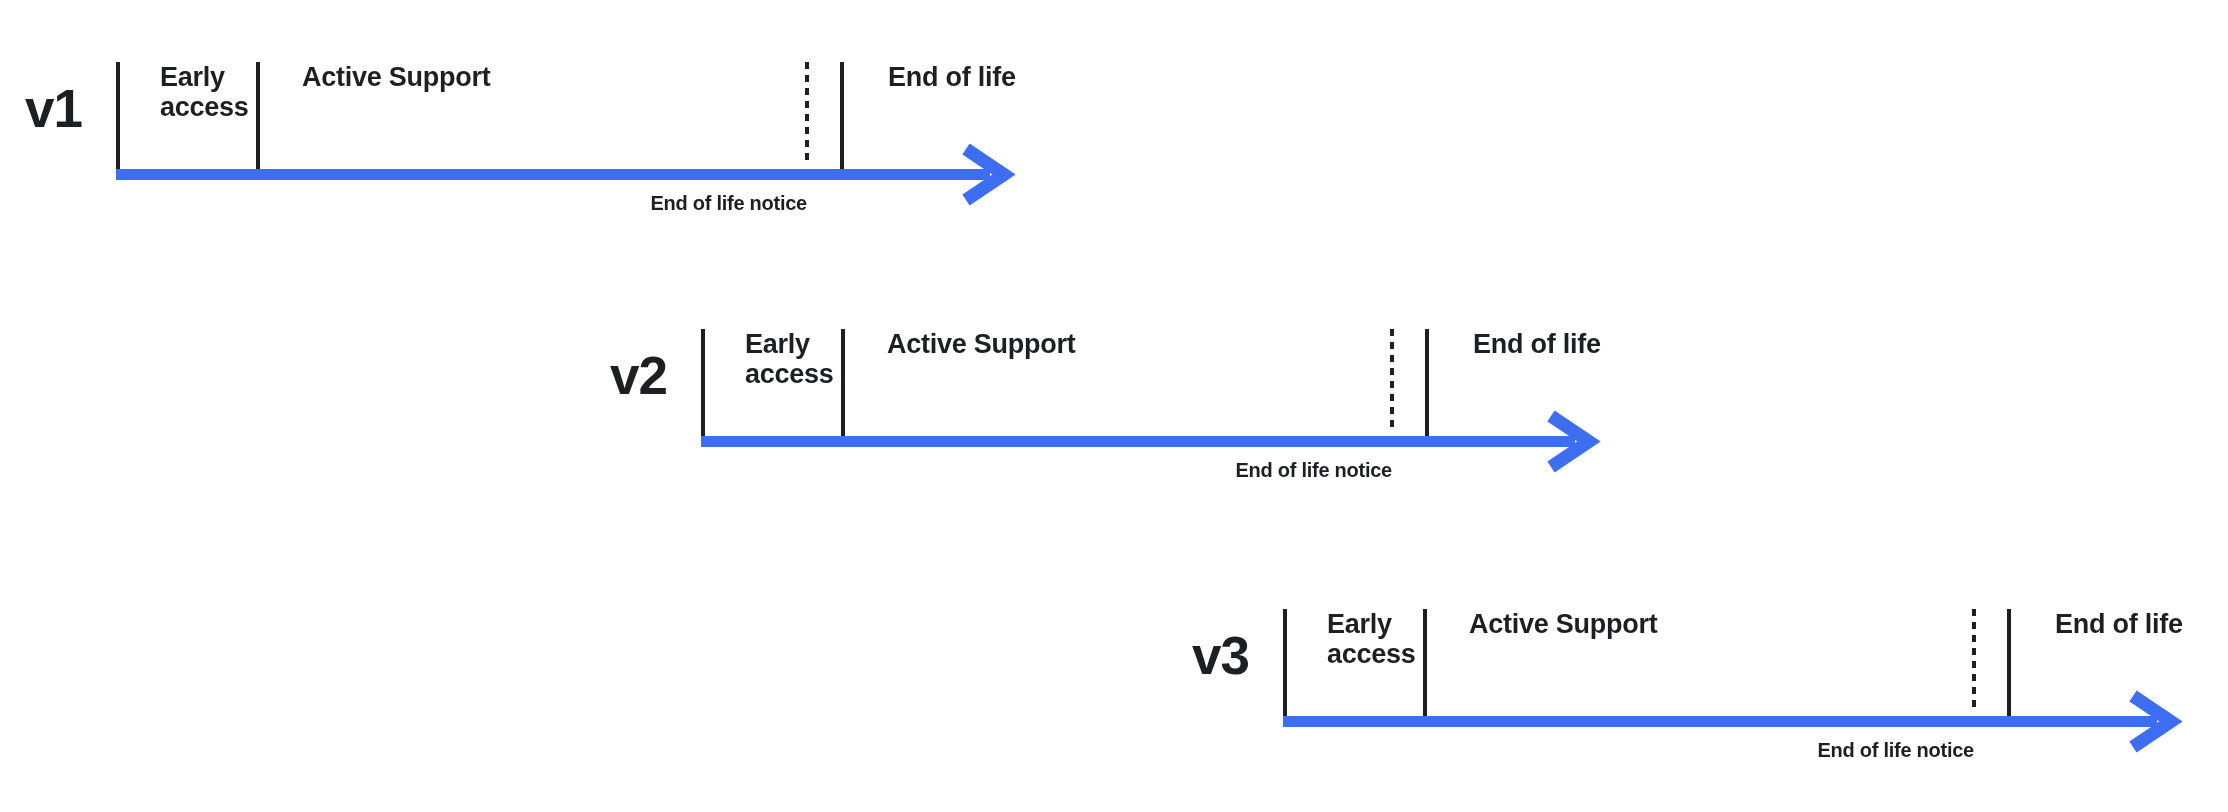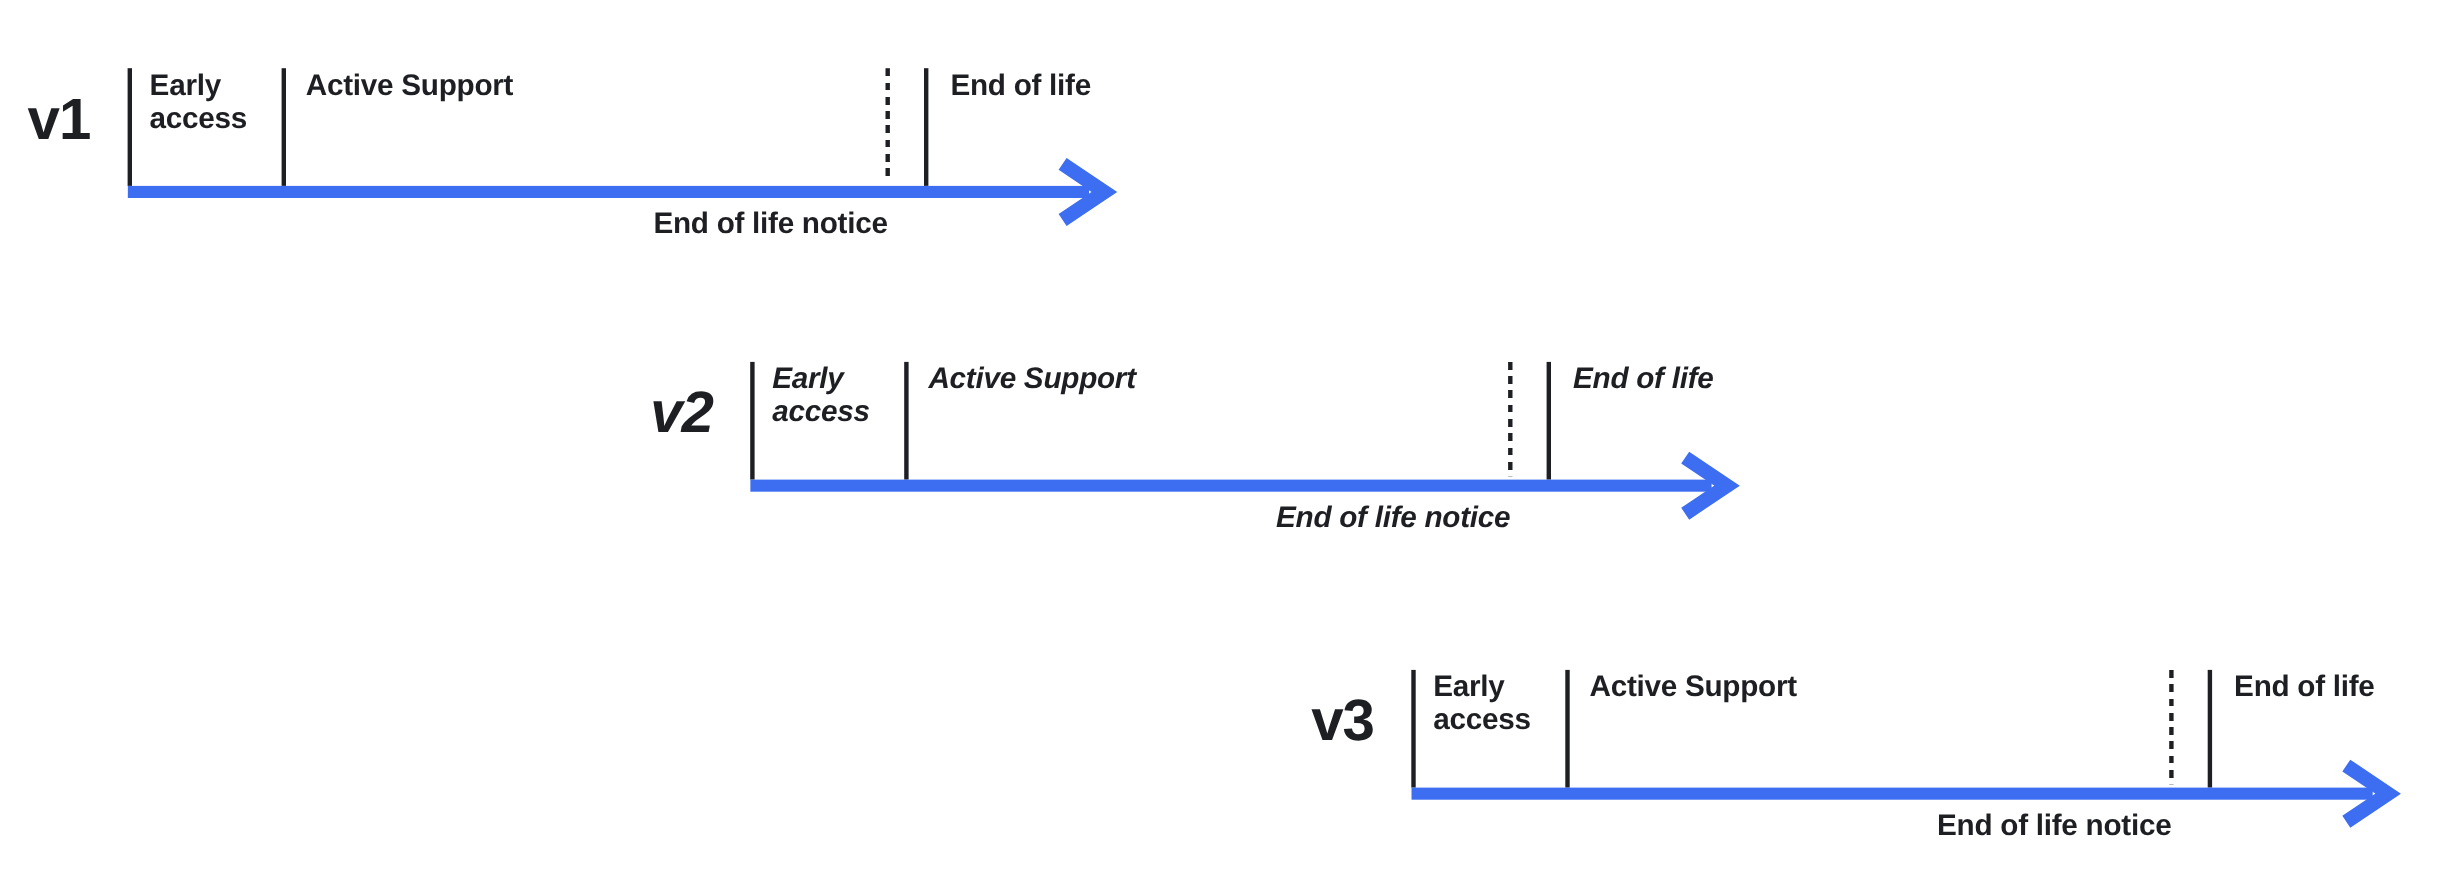--- a/index.html
+++ b/index.html
@@ -15,21 +15,21 @@
     overflow: hidden;
     font-family: "Liberation Sans", "DejaVu Sans", sans-serif;
     color: var(--ink, #1d1f23);
   }
   .timeline-row {
     position: absolute;
     width: 920px;
     height: 170px;
   }
   .row-v1 { left: 118px; top: 62px; }
-  .row-v2 { left: 684px; top: 329px; font-style: italic; }
+  .row-v2 { left: 703px; top: 329px; }
   .row-v3 { left: 1285px; top: 609px; }
 
   .version-label {
     position: absolute;
     left: -160px;
     top: 20px;
     width: 124px;
     text-align: right;
     font-size: 53px;
     line-height: 53px;
@@ -60,35 +60,36 @@
     );
   }
   .phase-label {
     position: absolute;
     top: 0;
     font-size: 27px;
     line-height: 30px;
     font-weight: bold;
     letter-spacing: -0.25px;
     white-space: nowrap;
+    margin-left: 24px;
   }
   .label-early {
     left: 18px;
     width: 112px;
     white-space: normal;
   }
   .label-active { left: 160px; }
   .label-eol { left: 746px; }
   .label-notice {
     position: absolute;
     top: 126px;
     left: 0;
     width: 689px;
     text-align: right;
-    font-size: 27px;
+    font-size: 20px;
     line-height: 30px;
     font-weight: bold;
     letter-spacing: -0.25px;
     white-space: nowrap;
   }
   .arrow-svg {
     position: absolute;
     left: -2px;
     top: 80px;
     width: 910px;

